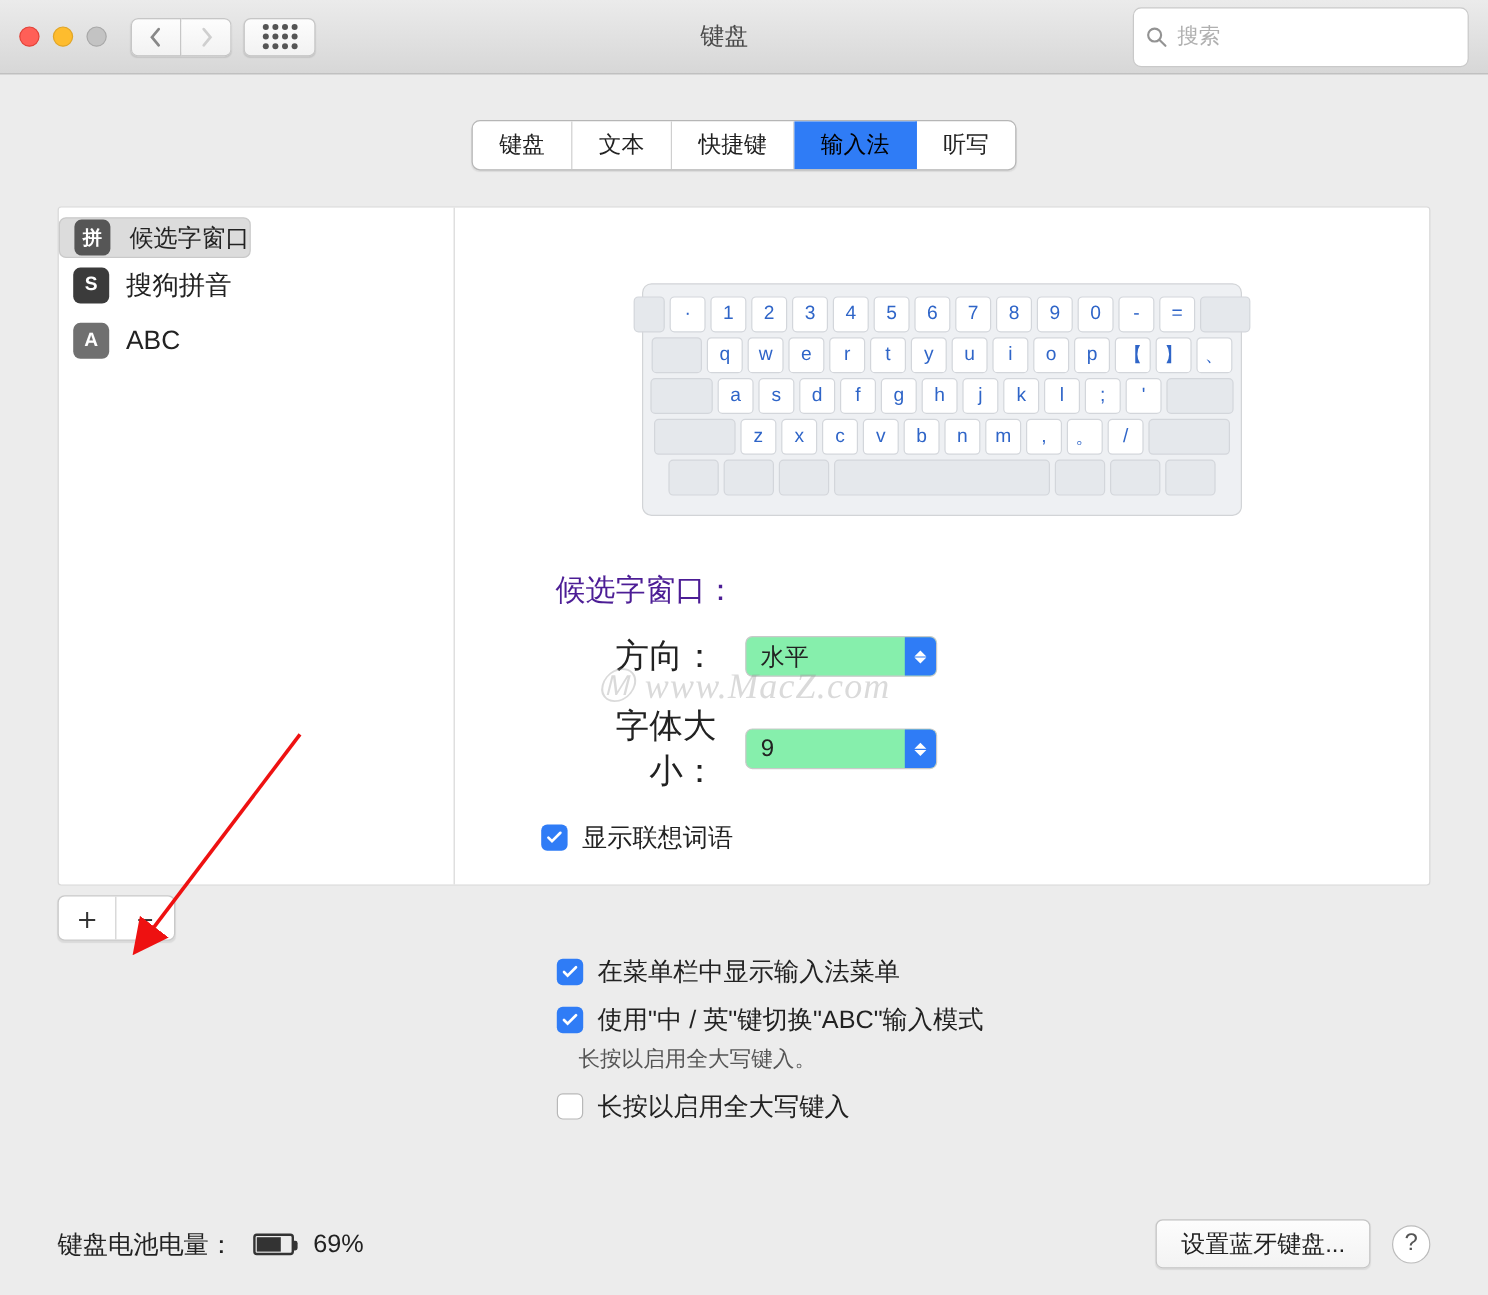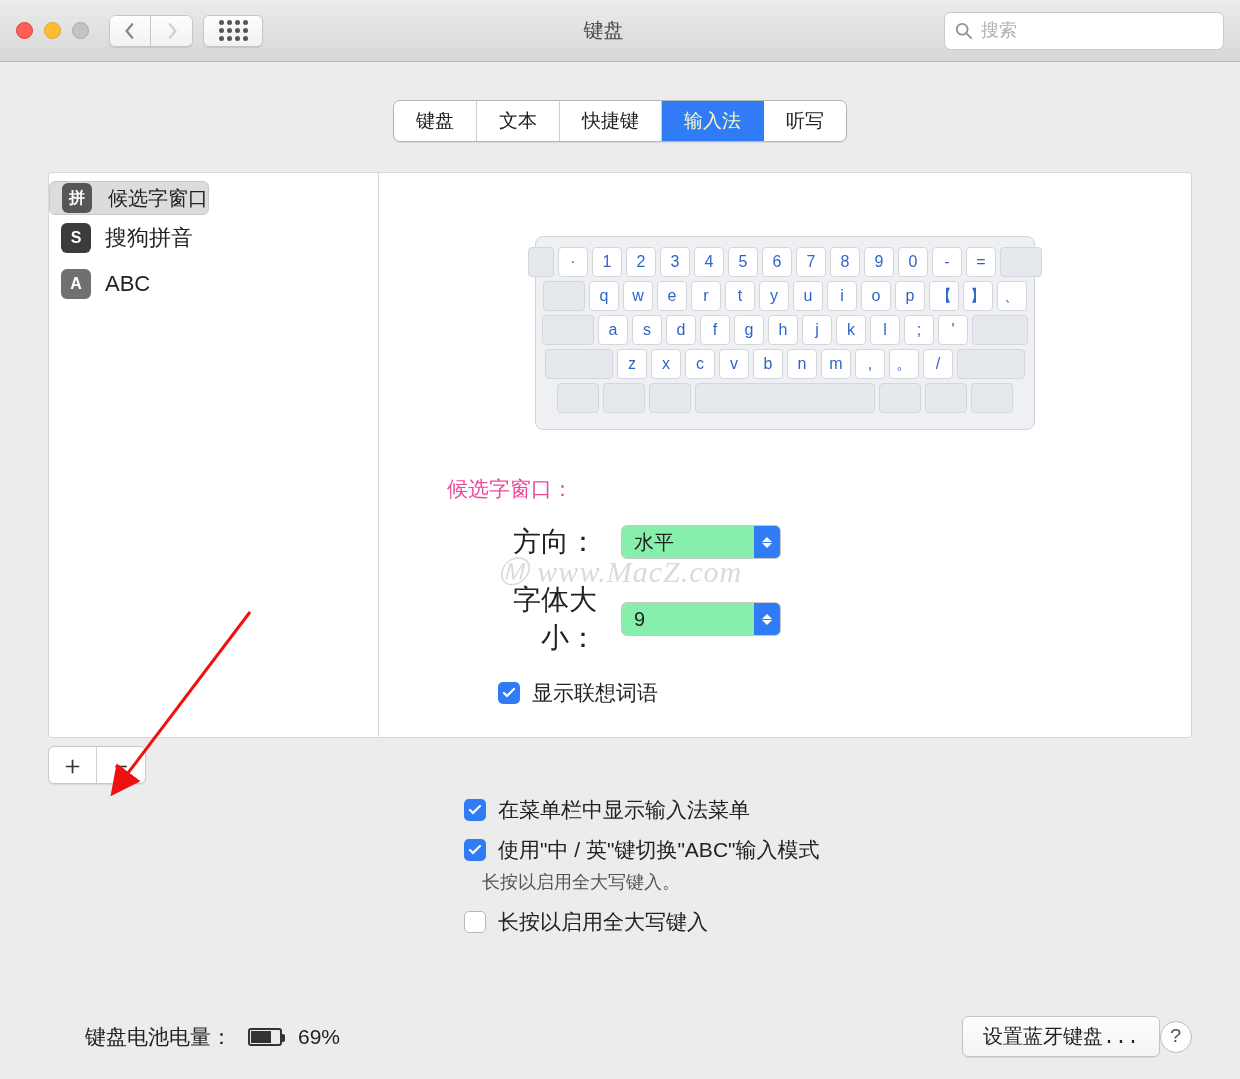--- a/index.html
+++ b/index.html
@@ -36,40 +36,40 @@
 .nav-btn:last-child{border-radius:0 6px 6px 0; border-left:none;}
 .grid-btn {
   width:60px; height:32px; background:linear-gradient(#fdfdfd,#f2f2f2);
   border:1px solid #c6c6c6; border-radius:6px; display:flex; align-items:center; justify-content:center;
   box-shadow:0 1px 1px rgba(0,0,0,.1);
 }
 .dots { display:grid; grid-template-columns:repeat(4,5px); grid-template-rows:repeat(3,5px); gap:3px;}
 .dots span{width:5px;height:5px;background:#555;border-radius:50%;}
 .win-title { flex:1; text-align:center; font-size:20px; color:#4a4a4a; }
 .search {
-  width:280px; height:38px; background:#fff; border:1px solid #c9c9c9; border-radius:7px;
+  width:280px; height:50px; background:#fff; border:1px solid #c9c9c9; border-radius:7px;
   display:flex; align-items:center; padding:0 10px; gap:8px;
 }
 .search svg{color:#939393;}
 .search input{border:none;outline:none;font-size:18px;color:#555;background:transparent;flex:1;}
 .search input::placeholder{color:#b0b0b0;}
 
 .content { padding: 18px 48px 20px 48px; }
 .tabs {
   display:flex; justify-content:center; margin-top:20px;
 }
 .tabs .seg {
   display:flex; border:1px solid #b6b6b6; border-radius:7px; overflow:hidden; background:#fff;
   box-shadow:0 1px 1px rgba(0,0,0,.08);
 }
 .tab {
   padding:7px 22px; font-size:19px; color:#222; border-right:1px solid #cfcfcf;
 }
 .tab:last-child{border-right:none;}
-.tab.active{ background:#2f7cf6; color:#fef9c3; border-right-color:#2f7cf6;}
+.tab.active{ background:#2f7cf6; color:#000000; border-right-color:#2f7cf6;}
 
 .panel {
   display:flex; margin-top:30px; border:1px solid #d8d8d8; border-radius:3px;
   background:#fff; height:566px;
 }
 .sidebar {
   width:330px; border-right:1px solid #d8d8d8; padding-top:8px;
   position:relative;
 }
 .ime { display:flex; align-items:center; gap:14px; padding:8px 12px 8px 12px; font-size:22px;}
@@ -89,37 +89,37 @@
 .krow{display:flex; justify-content:center; gap:4px; margin-bottom:4px;}
 .key{
   background:#fff; border:1px solid #d3d6db; border-radius:4px;
   min-width:30px; height:30px; display:flex; align-items:center; justify-content:center;
   font-size:16px; color:#2f65c8; font-weight:500; padding:0 5px;
 }
 .key.sp{background:#e5e8ec; color:transparent; min-width:42px;}
 .key.blank{background:#e5e8ec;color:transparent;}
 .krow5 .key.sp.space{min-width:180px;}
 
-.section-title { font-size:21px; color:#ec4899; margin-top:45px; margin-left:40px;}
+.section-title { font-size:25px; color:#4c1d95; margin-top:45px; margin-left:56px;}
 .form-row { display:flex; align-items:center; gap:24px; margin-top:20px; margin-left:80px;}
 .form-label { width:110px; font-size:28px; text-align:right;}
 .sel {
   width:160px; height:34px; background:#86efac; border:1px solid #c9c9c9; border-radius:6px;
   display:flex; align-items:center; justify-content:space-between; padding:0 0 0 12px;
   font-size:20px;
 }
 .sel .cap{
   width:26px;height:32px;background:#2f7cf6;border-radius:0 5px 5px 0;
   display:flex;flex-direction:column;align-items:center;justify-content:center;gap:1px;
 }
 .sel .cap::before,.sel .cap::after{content:"";width:0;height:0;border-left:5px solid transparent;border-right:5px solid transparent;}
 .sel .cap::before{border-bottom:5px solid #fff;}
 .sel .cap::after{border-top:5px solid #fff;}
 
-.chk-row{display:flex;align-items:center;gap:12px;margin-top:22px;margin-left:91px;font-size:21px;}
+.chk-row{display:flex;align-items:center;gap:12px;margin-top:22px;margin-left:44px;font-size:21px;}
 .chk{
   width:22px;height:22px;border-radius:5px;background:#2f7cf6;
   display:flex;align-items:center;justify-content:center;color:#fff;
 }
 .chk.off{background:#fff;border:1px solid #b8b8b8;color:transparent;}
 
 .addrem{
   position:absolute; left:-1px; bottom:-47px;
   display:flex; border:1px solid #c9c9c9; border-radius:6px; overflow:hidden;
   box-shadow:0 1px 1px rgba(0,0,0,.08); background:#fff;
@@ -135,25 +135,25 @@
 }
 
 .bottom-opts{ margin-top:58px; margin-left:400px;}
 .bottom-opts .chk-row{margin-left:16px;}
 .hint{font-size:18px;color:#555;margin-left:34px;margin-top:6px;}
 
 .footer{
   position:absolute; bottom:22px; left:48px; right:48px;
   display:flex; align-items:center; justify-content:space-between;
 }
-.battery{display:flex;align-items:center;gap:16px;font-size:21px;margin-left:37px;}
+.battery{display:flex;align-items:center;gap:16px;font-size:21px;}
 .batt-icon{width:34px;height:18px;border:2px solid #333;border-radius:3px;position:relative;}
 .batt-icon::after{content:"";position:absolute;right:-5px;top:4px;width:3px;height:8px;background:#333;border-radius:0 2px 2px 0;}
 .batt-fill{position:absolute;left:1px;top:1px;bottom:1px;width:68%;background:#333;}
-.foot-right{display:flex;align-items:center;font-family:Liberation Mono, monospace;}
+.foot-right{display:flex;align-items:center;gap:18px;}
 .bt-btn{
   background:linear-gradient(#fdfdfd,#f3f3f3); border:1px solid #c5c5c5; border-radius:6px;
   padding:6px 20px; font-size:20px; box-shadow:0 1px 1px rgba(0,0,0,.08);
 }
 .help{
   width:32px;height:32px;border:1px solid #bcbcbc;border-radius:50%;
   display:flex;align-items:center;justify-content:center;font-size:20px;color:#555;
   background:#fff;
 }
 .watermark{

